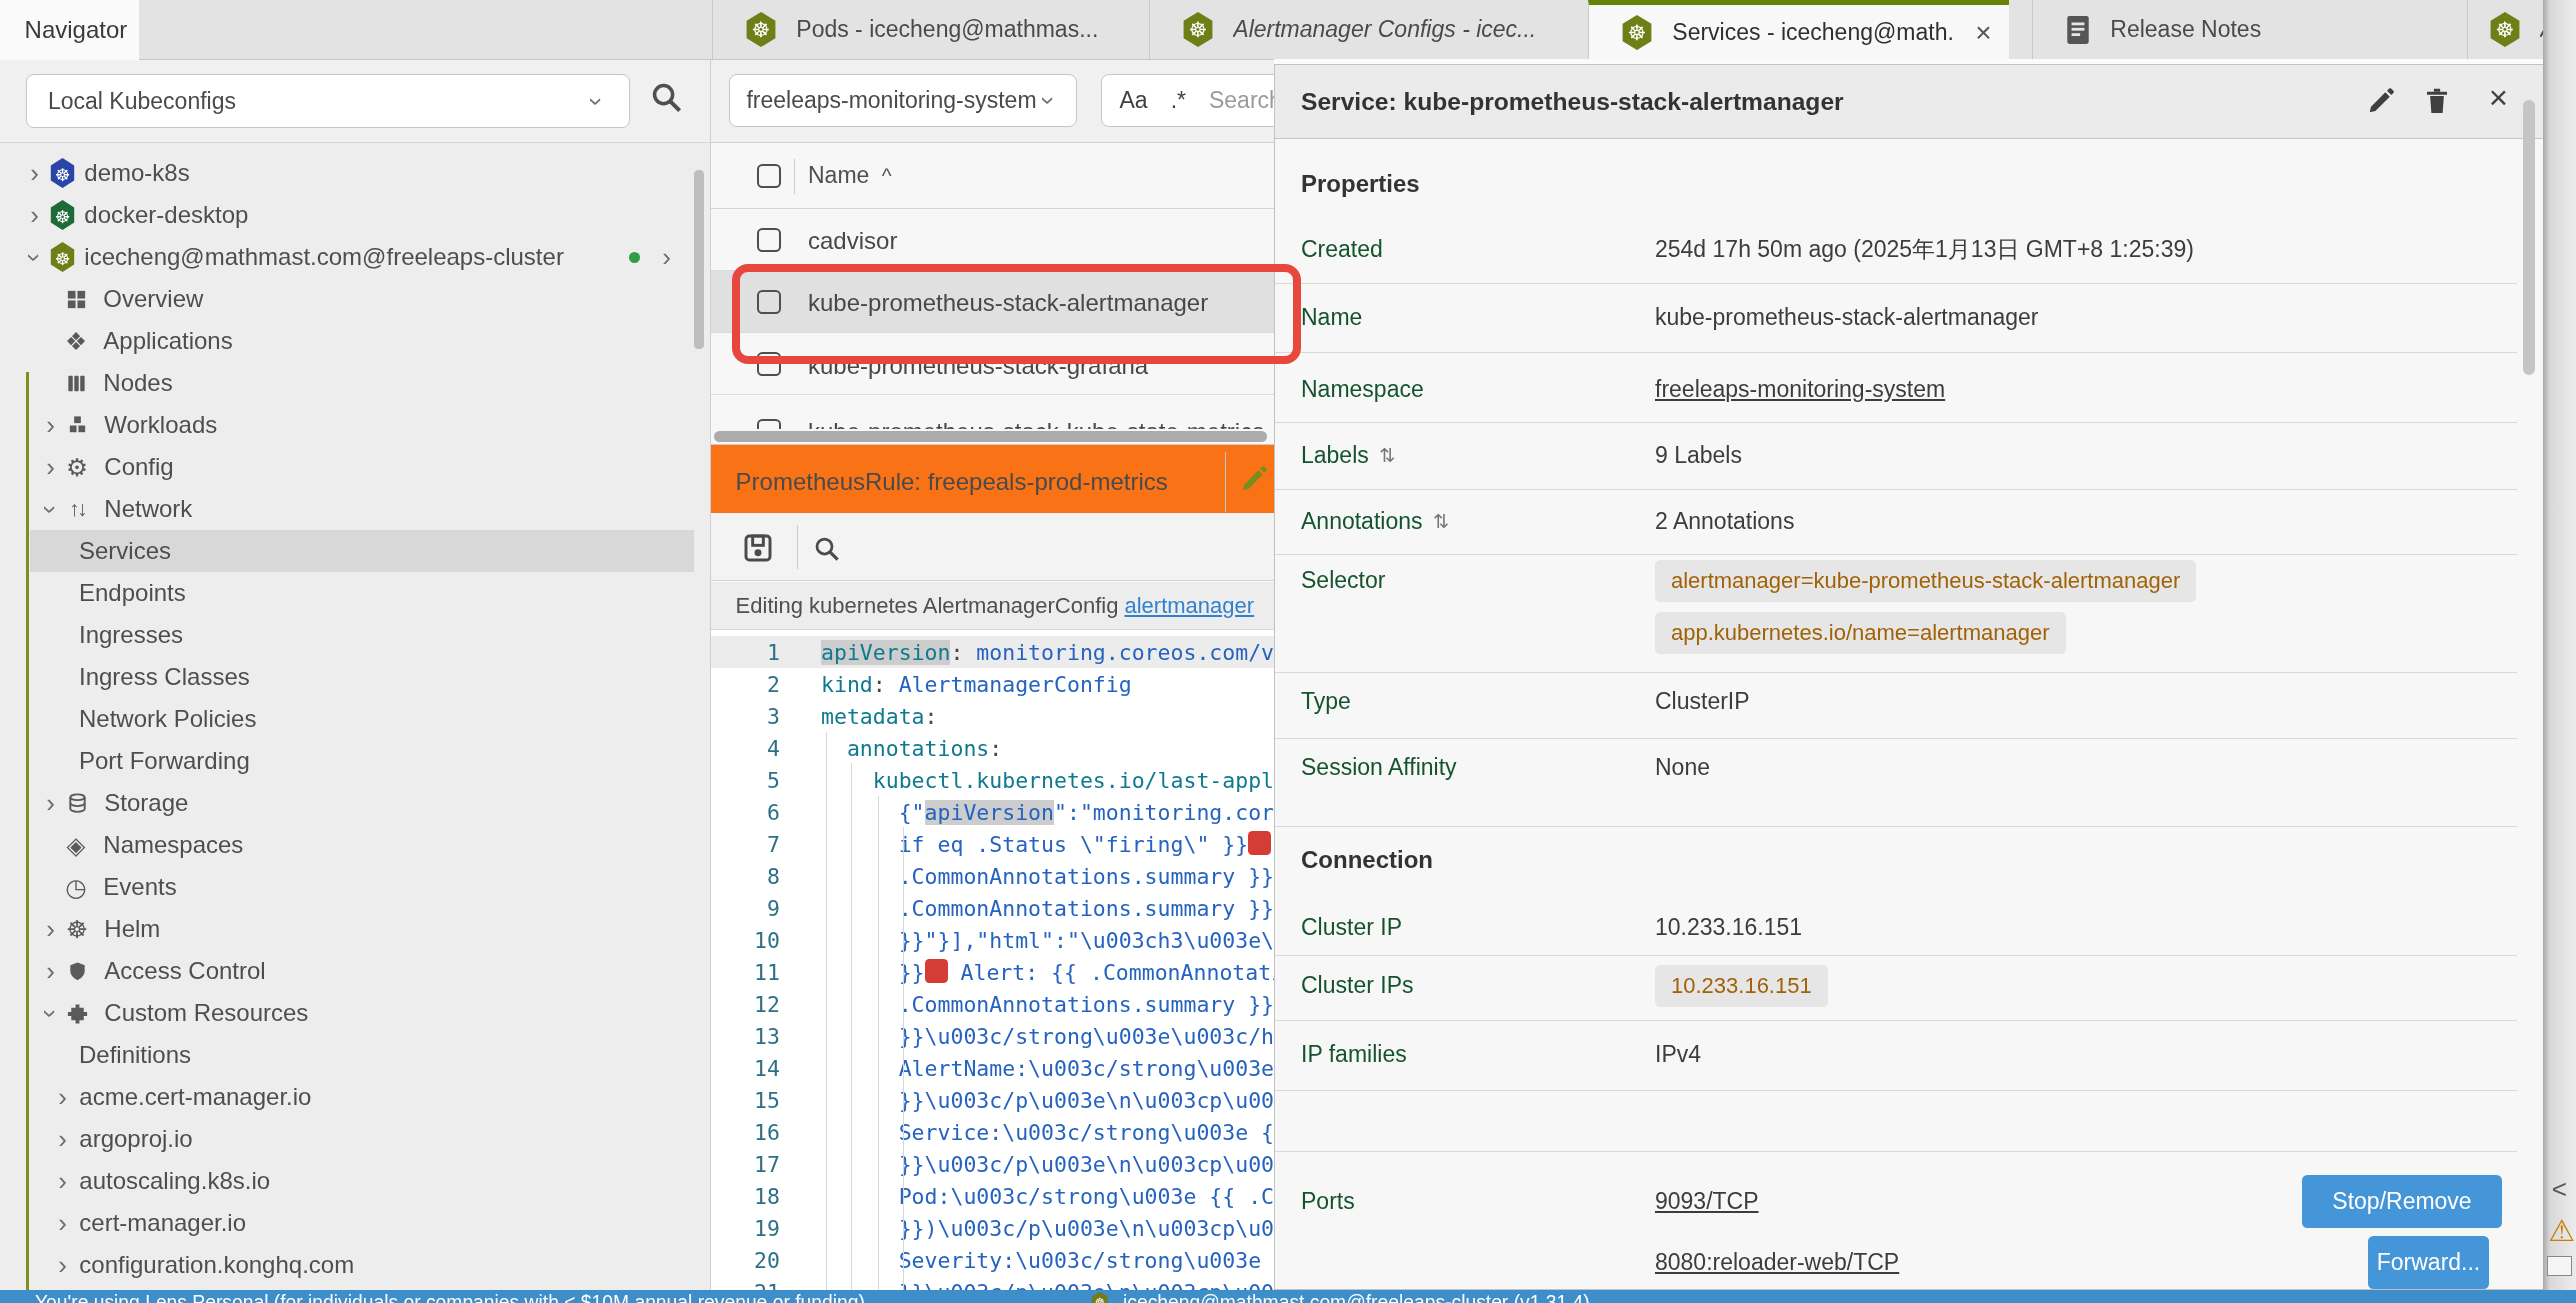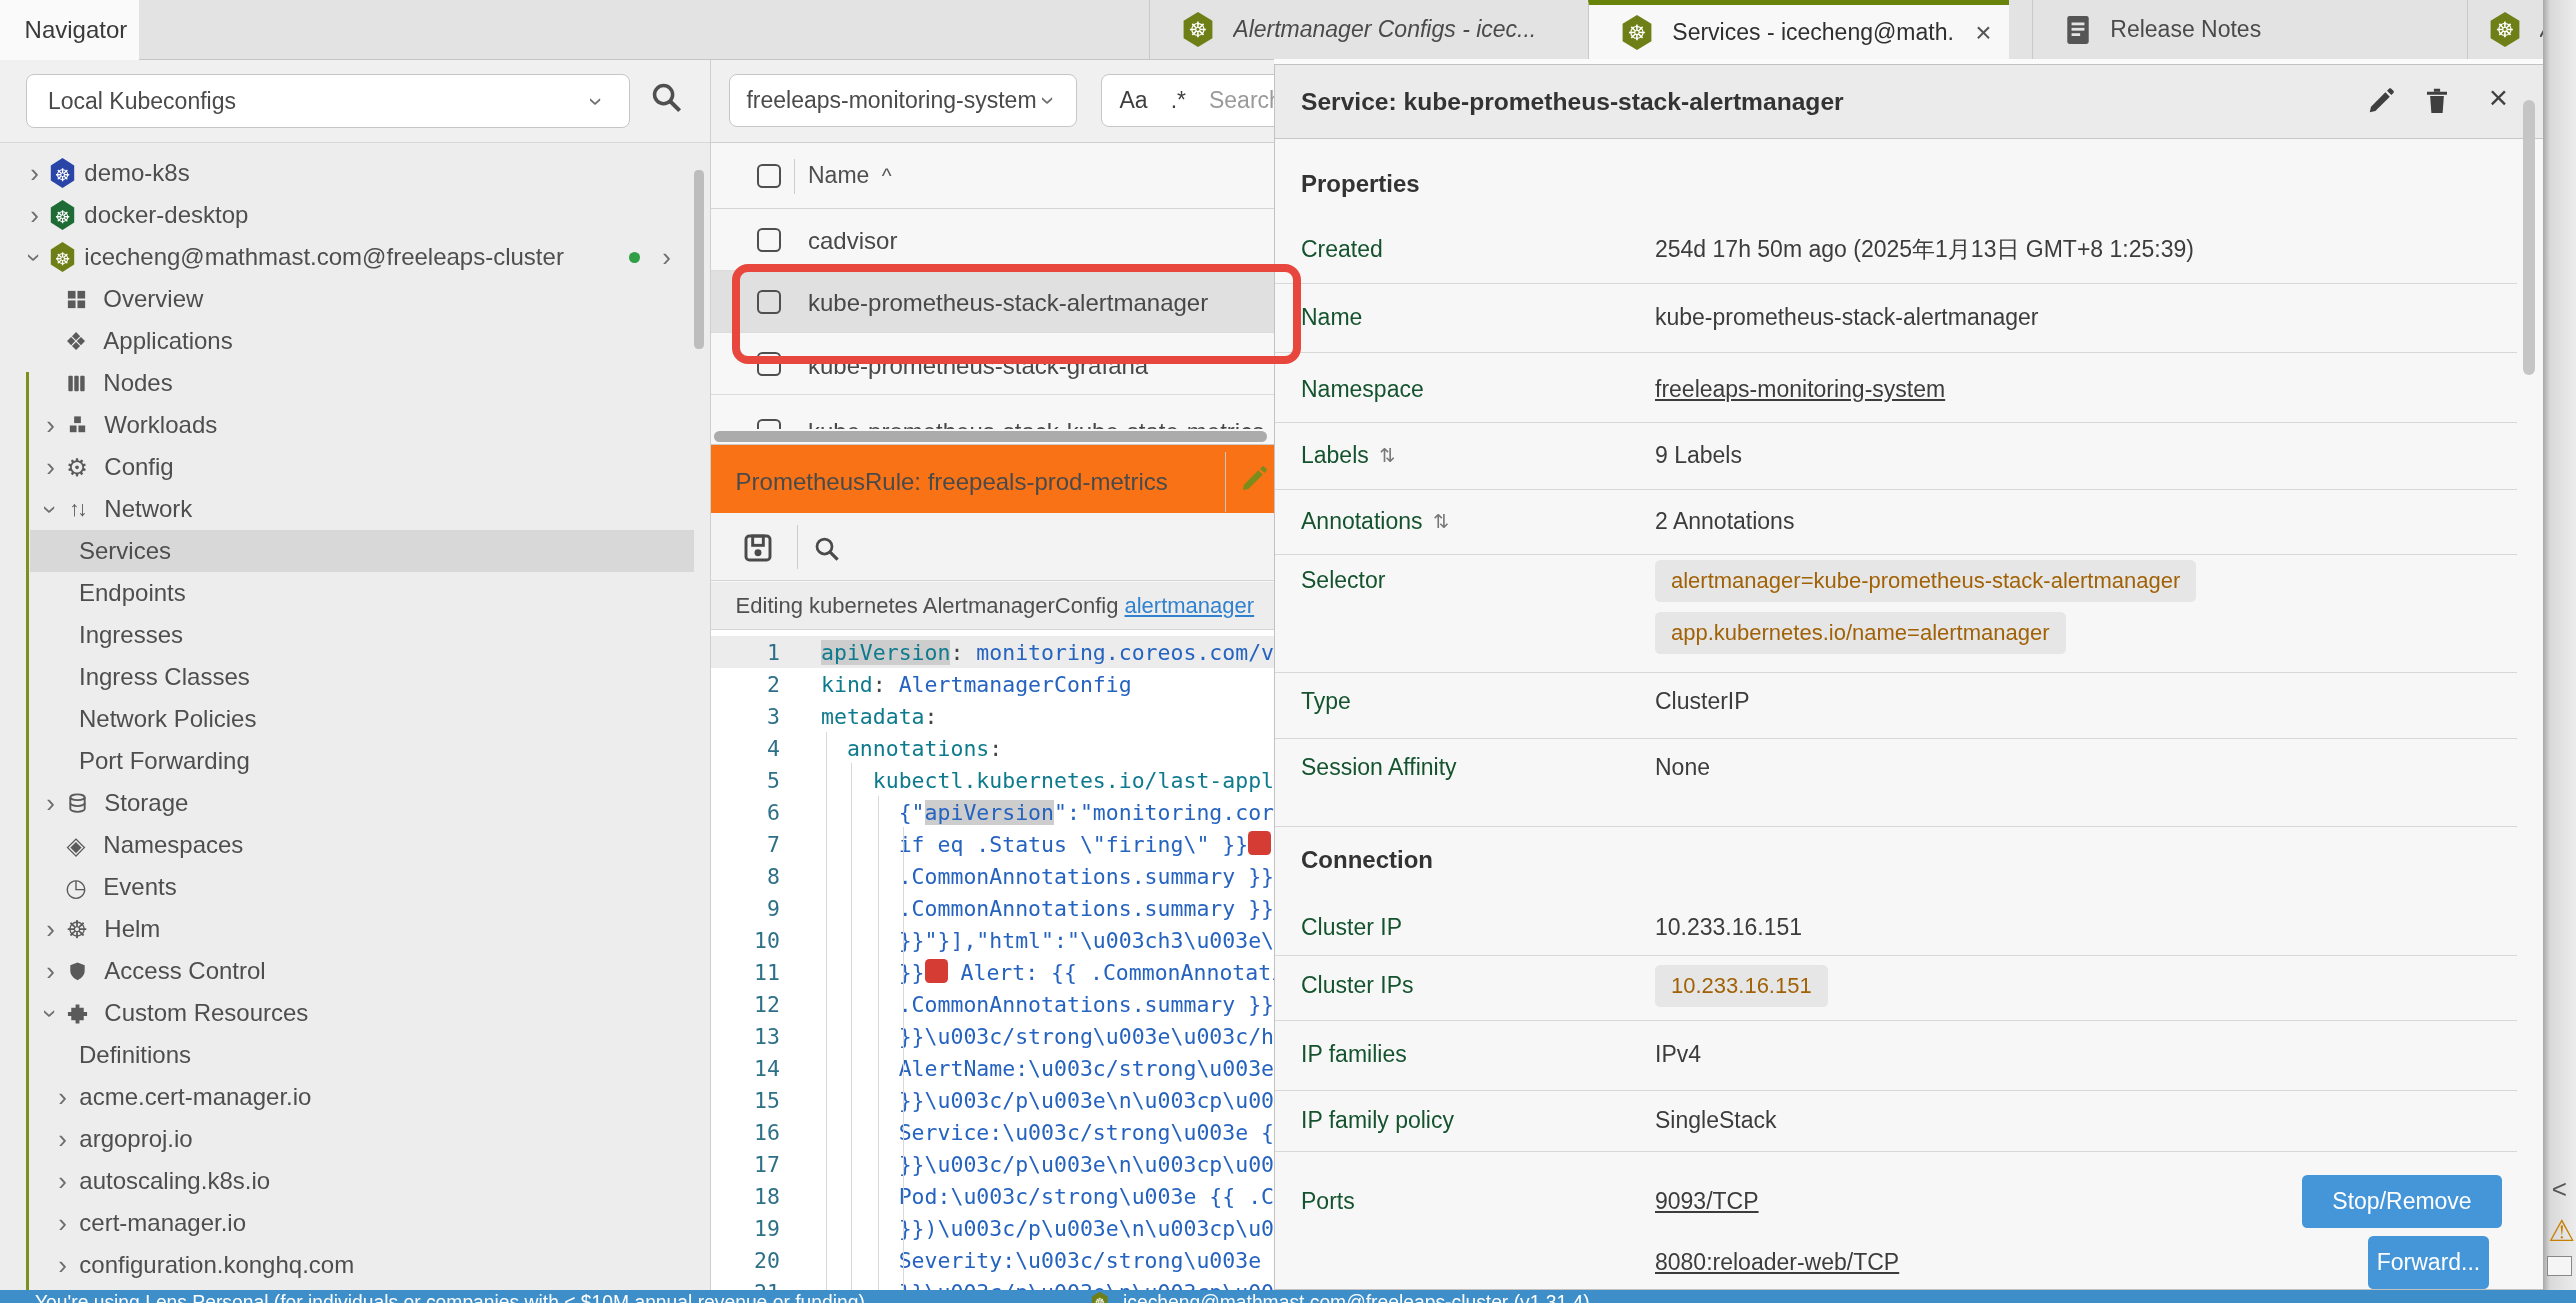--- a/index.html
+++ b/index.html
@@ -120,20 +120,26 @@
 </style>
 </head>
 <body>
 
 <div id="app">
 
   <div class="topbar">
     <div class="navtab">
       <span>Navigator</span>
     </div>
+    <div class="tab" style="left:712px;width:437px;">
+      <span class="hex olive">
+          <span class="wheel"></span>
+        </span>
+      <span class="tlabel">Pods - icecheng@mathmas...</span>
+    </div>
     <div class="tab italic" style="left:1149px;width:439px;">
       <span class="hex olive">
           <span class="wheel"></span>
         </span>
       <span class="tlabel">Alertmanager Configs - icec...</span>
     </div>
     <div class="tab active" style="left:1588px;width:421px;">
       <span class="hex olive">
           <span class="wheel"></span>
         </span>
@@ -604,24 +610,20 @@
       <span class="badge">10.233.16.151</span>
     </div>
     <div class="divider" style="top:955px;"></div>
 
     <div class="prow" style="top:972px;">
       <span class="plab">IP families</span>
       <span class="pval">IPv4</span>
     </div>
     <div class="divider" style="top:1025px;"></div>
 
-    <div class="prow" style="top:1038px;">
-      <span class="plab">IP family policy</span>
-      <span class="pval">SingleStack</span>
-    </div>
     <div class="divider" style="top:1086px;"></div>
 
     <div class="prow" style="top:1119px;">
       <span class="plab">Ports</span>
       <span class="pval link">9093/TCP</span>
     </div>
     <div class="prow" style="top:1180px;">
       <span class="plab"></span>
       <span class="pval link">8080:reloader-web/TCP</span>
     </div>

